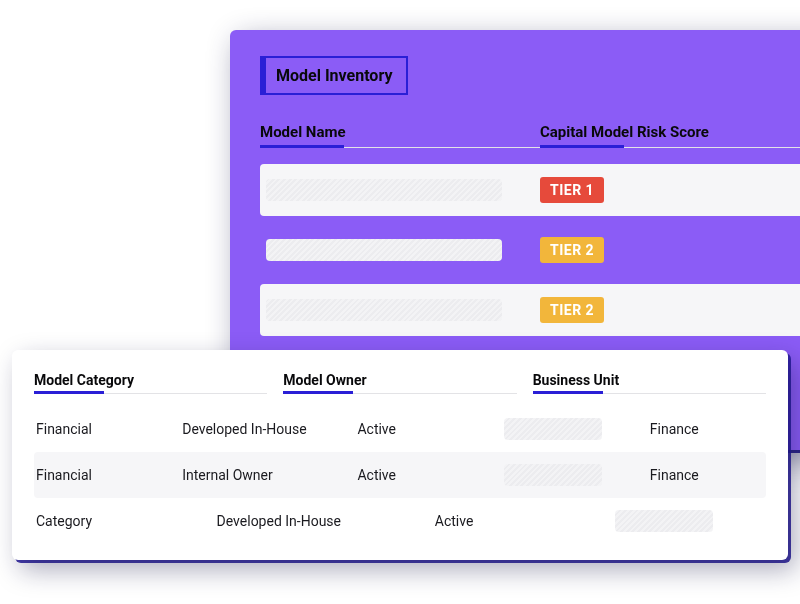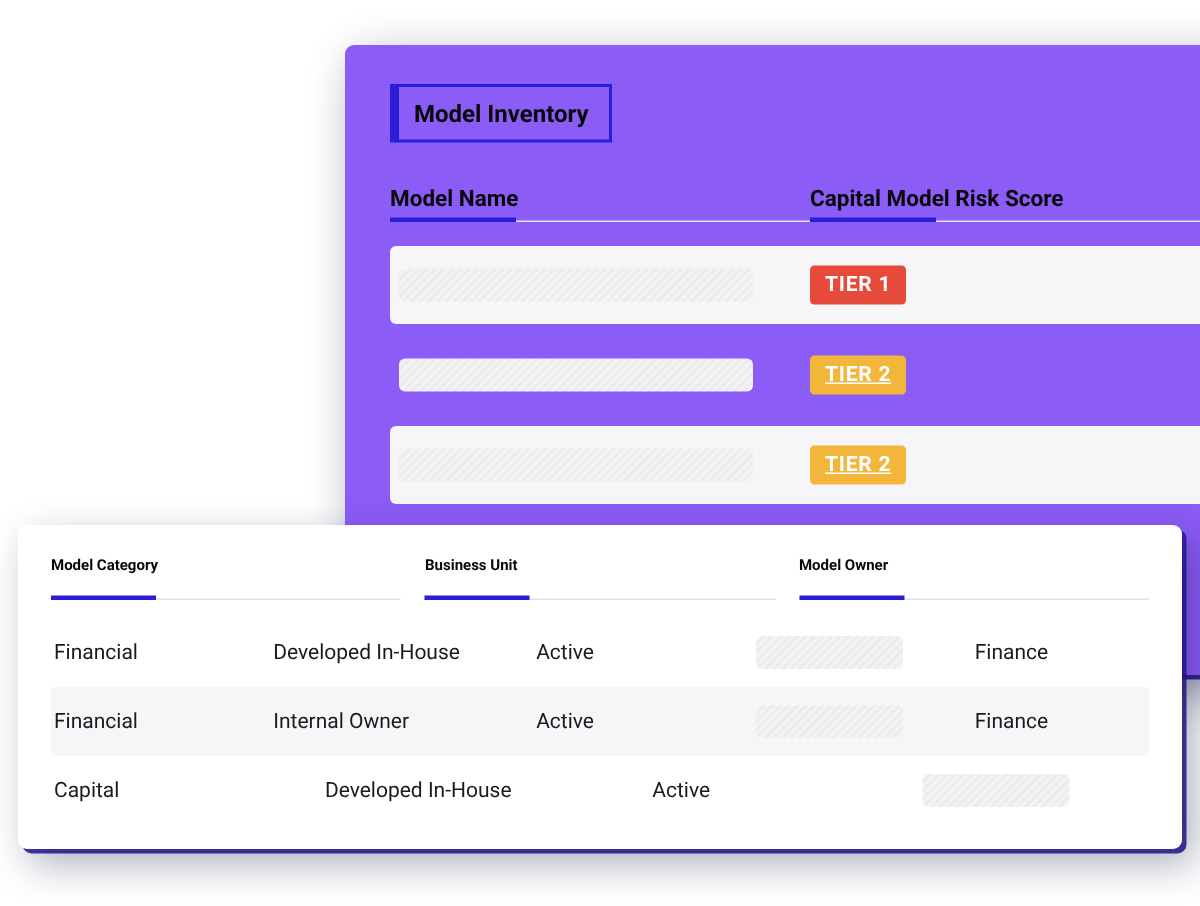--- a/index.html
+++ b/index.html
@@ -105,21 +105,21 @@
     .tier-badge {
       display: inline-block;
       color: #fff;
       font-weight: 700;
       font-size: 14px;
       letter-spacing: 0.5px;
       padding: 5px 10px;
       border-radius: 3px;
     }
     .tier-red { background: #e64a3b; }
-    .tier-amber { background: #f2b63b; text-decoration: underline; }
+    .tier-amber { background: #f2b63b; }
 
     .front-card {
       position: absolute;
       left: 12px;
       top: 350px;
       width: 776px;
       background: #fff;
       border-radius: 6px;
       box-shadow: 8px 10px 26px rgba(20, 20, 70, 0.35),
                   3px 3px 0 rgba(34, 23, 153, 0.85);
@@ -130,24 +130,24 @@
       gap: 16px;
       margin-bottom: 12px;
     }
     .fcol {
       flex: 1;
     }
     .fcol.fcol-type {
       flex: 1.25;
     }
     .fcol-head {
-      font-size: 10px;
+      font-size: 14px;
       font-weight: 700;
       color: #09090b;
-      padding-bottom: 16px;
+      padding-bottom: 5px;
       border-bottom: 1px solid #e3e3e6;
       position: relative;
       display: block;
     }
     .fcol-head::after {
       content: "";
       position: absolute;
       left: 0;
       bottom: -1px;
       height: 3px;
@@ -208,24 +208,24 @@
     </div>
   </div>
 </div>
 
 <div class="front-card">
   <div class="front-headers">
     <div class="fcol">
         <span class="fcol-head">Model Category</span>
       </div>
     <div class="fcol">
+        <span class="fcol-head">Model Owner</span>
+      </div>
+    <div class="fcol">
         <span class="fcol-head">Business Unit</span>
-      </div>
-    <div class="fcol">
-        <span class="fcol-head">Model Owner</span>
       </div>
   </div>
 
   <div class="front-row">
     <div class="fcol">Financial</div>
     <div class="fcol fcol-type">Developed In-House</div>
     <div class="fcol">Active</div>
     <div class="fcol">
         <div class="placeholder pw-100"></div>
       </div>
@@ -234,20 +234,20 @@
   <div class="front-row alt">
     <div class="fcol">Financial</div>
     <div class="fcol fcol-type">Internal Owner</div>
     <div class="fcol">Active</div>
     <div class="fcol">
         <div class="placeholder pw-100"></div>
       </div>
     <div class="fcol">Finance</div>
   </div>
   <div class="front-row">
-    <div class="fcol">Capital</div>
+    <div class="fcol">Category</div>
     <div class="fcol fcol-type">Developed In-House</div>
     <div class="fcol">Active</div>
     <div class="fcol">
         <div class="placeholder pw-100"></div>
       </div>
   </div>
 </div>
 
 </body></html>

